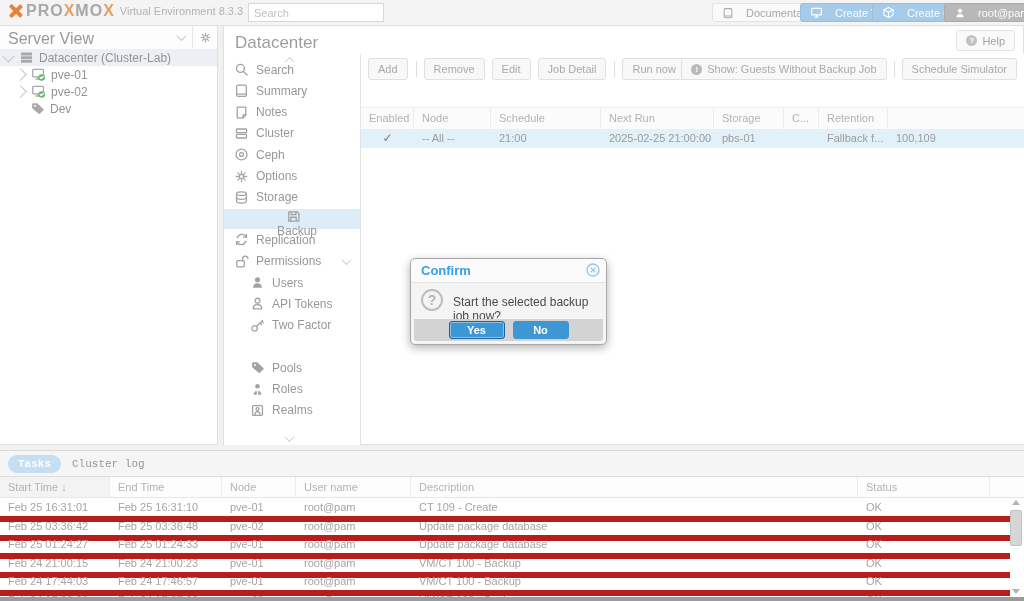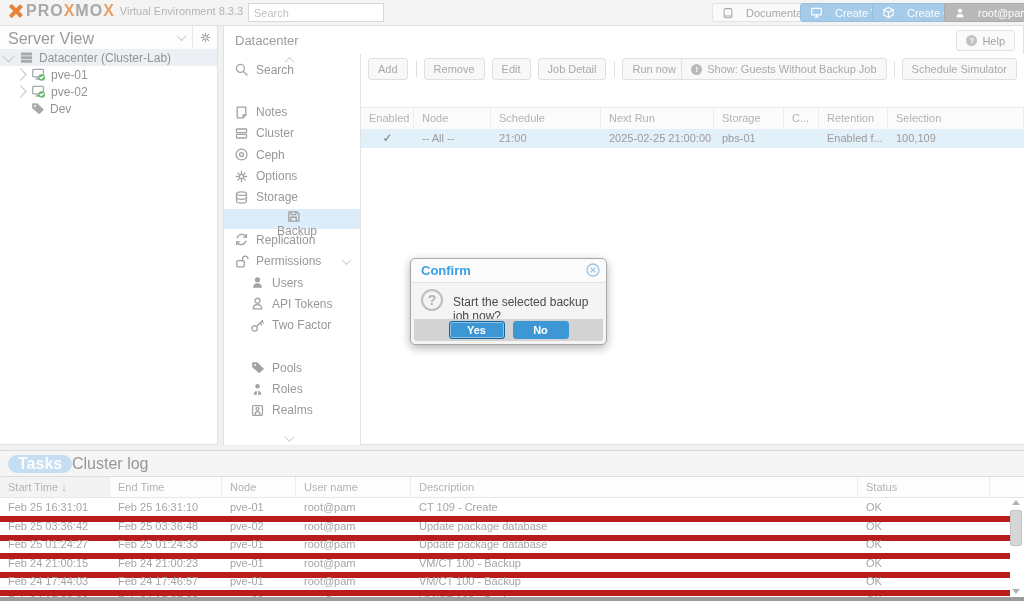--- a/index.html
+++ b/index.html
@@ -38,21 +38,21 @@
   .lp-gear{position:absolute;right:0;top:0;width:24px;height:22px;border-left:1px solid #e6e6e6;display:flex;align-items:center;justify-content:center;cursor:pointer;}
   .tree{position:absolute;left:0;top:23px;width:100%;}
   .tree-row{position:absolute;left:0;width:100%;height:17px;display:flex;align-items:center;cursor:pointer;font-size:12px;color:#939393;}
   .tree-row.sel{background:#ecf0f4;}
   .tr-exp{width:8px;height:8px;margin-right:6px;color:#c2c2c2;flex:0 0 auto;}
   .tr-icon{width:15px;height:15px;margin-right:5px;flex:0 0 auto;display:flex;align-items:center;}
 
   
   .content{position:absolute;left:223px;top:25px;width:801px;height:420px;background:#fff;border:1px solid #e0e0e0;box-sizing:border-box;}
   .c-head{position:absolute;left:0;top:0;width:100%;height:28px;border-bottom:1px solid #dcdcdc;background:#fff;}
-  .c-title{position:absolute;left:11px;top:7px;font-size:13px;color:#9d9d9d;}
+  .c-title{position:absolute;left:11px;top:7px;font-size:17px;color:#9d9d9d;}
   .help-btn{position:absolute;right:8px;top:4px;height:19px;border:1px solid #e3e3e3;background:#fafafa;border-radius:3px;
             display:flex;align-items:center;gap:5px;padding:0 9px;color:#a3a3a3;cursor:pointer;}
   .qcircle{width:11px;height:11px;border-radius:50%;background:#c2c2c2;color:#fff;font-size:8px;font-weight:bold;
            display:flex;align-items:center;justify-content:center;}
   .nav-wrap{position:absolute;left:0;top:28px;width:136px;height:391px;border-right:1px solid #e3e3e3;background:#fff;}
   .nav-scroll-up{position:absolute;left:62px;top:3px;color:#cfcfcf;}
   .nav-scroll-down{position:absolute;left:62px;top:381px;color:#cfcfcf;}
   .nav-list{position:absolute;left:0;top:0;width:100%;height:374px;overflow:hidden;}
   .nav-item{position:absolute;left:0;width:136px;height:20px;display:flex;align-items:center;cursor:pointer;
             font-size:12px;color:#989898;box-sizing:border-box;padding-left:10px;}
@@ -74,21 +74,21 @@
   .ph-cell{position:absolute;top:0;height:21px;line-height:21px;padding-left:8px;box-sizing:border-box;
            color:#b3b3b3;border-right:1px solid #ececec;overflow:hidden;white-space:nowrap;cursor:pointer;}
   .prow{position:absolute;left:0;top:75px;width:663px;height:19px;background:#e2f0fa;cursor:pointer;}
   .pr-cell{position:absolute;top:0;height:19px;line-height:19px;padding-left:8px;box-sizing:border-box;color:#9b9b9b;
            overflow:hidden;white-space:nowrap;}
   .pr-check{text-align:center;padding-left:0;color:#7e7e7e;font-size:12px;}
 
   
   .bottom{position:absolute;left:0;top:450px;width:1024px;height:147px;background:#fff;border-top:1px solid #d9d9d9;}
   .btabs{position:absolute;left:0;top:0;width:100%;height:25px;background:#f5f5f5;border-bottom:1px solid #dcdcdc;}
-  .btab{position:absolute;top:4px;height:18px;line-height:18px;padding:0 10px;border-radius:9px;font-size:16px;cursor:pointer;}
+  .btab{position:absolute;top:4px;height:18px;line-height:18px;padding:0 10px;border-radius:9px;font-size:11px;cursor:pointer;font-family:Liberation Mono, monospace;}
   .btab.active{left:8px;background:#c6def2;color:#fdfdfd;font-weight:bold;}
   .btab.idle{left:62px;color:#979797;}
   .bt-head{position:absolute;left:0;top:26px;width:1024px;height:20px;background:#fdfdfd;border-bottom:1px solid #e6e6e6;}
   .bh-cell{position:absolute;top:0;height:20px;line-height:20px;padding-left:8px;box-sizing:border-box;color:#b3b3b3;
            border-right:1px solid #ececec;white-space:nowrap;overflow:hidden;cursor:pointer;}
   .bh-sorted{background:#f3f3f3;}
   .brow{position:absolute;left:0;width:1010px;height:18px;border-bottom:6px solid #b91c1c;cursor:pointer;}
   .b-cell{position:absolute;top:0;height:18px;line-height:18px;padding-left:8px;box-sizing:border-box;color:#a5a5a5;
           white-space:nowrap;overflow:hidden;}
   .b-rows{position:absolute;left:0;top:47px;width:1024px;height:100px;overflow:hidden;}
@@ -250,20 +250,29 @@
       <div class="nav-list" id="nav-list">
           <div class="nav-item" style="top: 5.5px;">
             <span class="nav-ic">
               <svg width="100%" height="100%" viewBox="0 0 14 14" fill="none" stroke="#a2a2a2" stroke-width="1.2" stroke-linecap="round" stroke-linejoin="round">
                 <circle cx="6" cy="6" r="3.7"></circle>
                 <path d="M8.8 8.8l3.4 3.4"></path>
               </svg>
             </span>
             <span>Search</span>
           </div>
+          <div class="nav-item" style="top: 26.8px;">
+            <span class="nav-ic">
+              <svg width="100%" height="100%" viewBox="0 0 14 14" fill="none" stroke="#a2a2a2" stroke-width="1.2" stroke-linecap="round" stroke-linejoin="round">
+                <path d="M4 1.9h6.1c.8 0 1.4.5 1.4 1.2v8.3c0 .7-.5 1.1-1.2 1.1H4c-.9 0-1.5-.6-1.5-1.4V3.3c0-.8.6-1.4 1.5-1.4z"></path>
+                <path d="M2.6 10.4h8.8"></path>
+              </svg>
+            </span>
+            <span>Summary</span>
+          </div>
           <div class="nav-item" style="top: 48.1px;">
             <span class="nav-ic">
               <svg width="100%" height="100%" viewBox="0 0 14 14" fill="none" stroke="#a2a2a2" stroke-width="1.2" stroke-linecap="round" stroke-linejoin="round">
                 <path d="M3 1.9h8v7.4L8.5 12H3z"></path>
                 <path d="M8.5 12V9.3H11"></path>
               </svg>
             </span>
             <span>Notes</span>
           </div>
           <div class="nav-item" style="top: 69.4px;">
@@ -423,30 +432,29 @@
         </div>
       </div>
       <div class="ptable-head" id="ptable-head">
           <div class="ph-cell" style="left: 0px; width: 53px;">Enabled</div>
           <div class="ph-cell" style="left: 53px; width: 77px;">Node</div>
           <div class="ph-cell" style="left: 130px; width: 110px;">Schedule</div>
           <div class="ph-cell" style="left: 240px; width: 113px;">Next Run</div>
           <div class="ph-cell" style="left: 353px; width: 70px;">Storage</div>
           <div class="ph-cell" style="left: 423px; width: 35px;">C...</div>
           <div class="ph-cell" style="left: 458px; width: 69px;">Retention</div>
-          <div class="ph-cell" style="left: 527px; width: 136px;">Selection</div>
         </div>
       <div class="prow" id="prow">
           <div class="pr-cell pr-check" style="left: 0px; width: 53px;">✓</div>
           <div class="pr-cell" style="left: 53px; width: 77px;">-- All --</div>
           <div class="pr-cell" style="left: 130px; width: 110px;">21:00</div>
           <div class="pr-cell" style="left: 240px; width: 113px;">2025-02-25 21:00:00</div>
           <div class="pr-cell" style="left: 353px; width: 70px;">pbs-01</div>
           <div class="pr-cell" style="left: 423px; width: 35px;"></div>
-          <div class="pr-cell" style="left: 458px; width: 69px;">Enabled f...</div>
+          <div class="pr-cell" style="left: 458px; width: 69px;">Fallback f...</div>
           <div class="pr-cell" style="left: 527px; width: 136px;">100,109</div>
         </div>
     </div>
   </div>
 
   <div class="bottom">
     <div class="btabs">
       <span class="btab active">Tasks</span>
       <span class="btab idle">Cluster log</span>
     </div>

